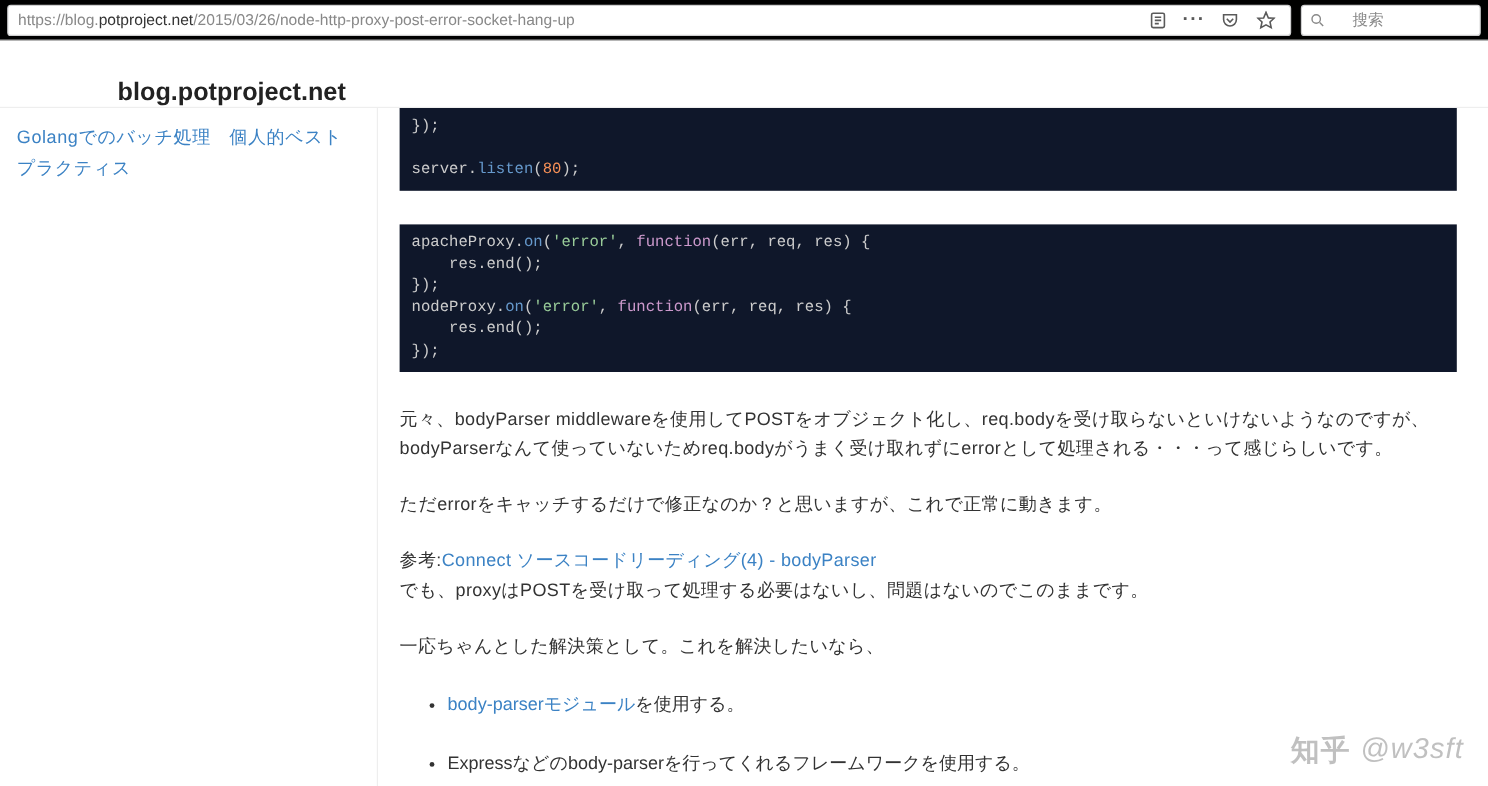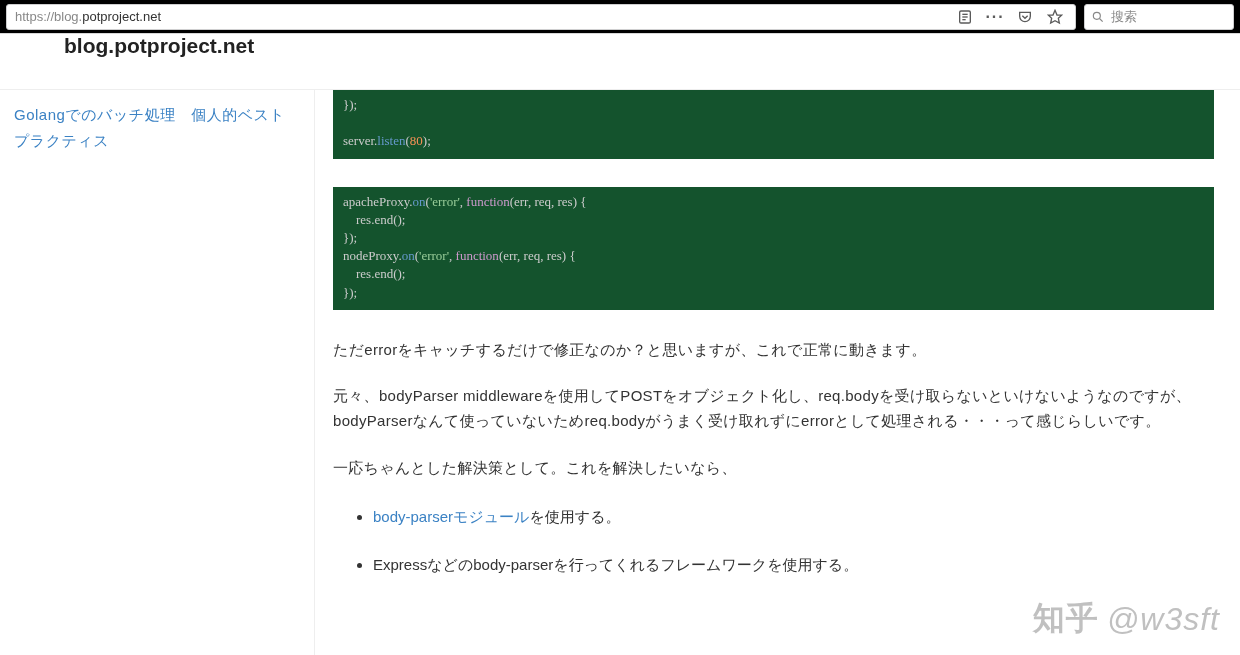--- a/index.html
+++ b/index.html
@@ -55,32 +55,32 @@
     }
     .search-box {
       flex: 1;
       height: 26px;
       background: #fff;
       border: 1px solid #cfcfd0;
       border-radius: 3px;
       display: flex;
       align-items: center;
       padding: 0 6px;
-      gap: 6px;
+      gap: 22px;
       font-size: 13px;
       color: #888;
     }
     .search-box svg { width: 14px; height: 14px; flex-shrink: 0; }
 
     
     .blog-header {
       height: 56px;
       display: flex;
-      align-items: flex-start;
-      padding-left: 64px;
+      align-items: flex-end;
+      padding-left: 98px;
       border-bottom: 1px solid #eee;
     }
     .blog-title {
       font-size: 21px;
       font-weight: 600;
       color: #222;
     }
 
     
     .layout {
@@ -105,23 +105,23 @@
     }
 
     .main {
       flex: 1;
       padding: 0 26px 0 18px;
       overflow: hidden;
     }
 
     
     .code-block {
-      background: #14532d;
+      background: #0f172a;
       color: #ccc;
-      font-family: Liberation Serif, serif;
+      font-family: Liberation Mono, monospace;
       font-size: 13px;
       line-height: 1.4;
       padding: 6px 10px 8px 10px;
       margin: 0 0 28px 0;
       white-space: pre;
       overflow: hidden;
     }
     .code-block.first { margin-top: 0; }
     .tok-str { color: #99cc99; }
     .tok-num { color: #f99157; }
@@ -147,41 +147,42 @@
       color: #333;
       line-height: 1.9;
     }
     ul.body-list li { margin-bottom: 2px; margin-top: 20px; }
 
     
     .watermark {
       position: absolute;
       right: 20px;
       bottom: 14px;
-      font-size: 32px;
+      font-size: 24px;
       color: rgba(130,130,130,0.5);
       font-style: italic;
       letter-spacing: 1px;
       display: flex;
       align-items: center;
       gap: 8px;
     }
     .watermark-logo {
       font-weight: bold;
       font-style: normal;
       color: rgba(130,130,130,0.5);
     }
   </style>
 </head>
 <body>
 
 <div class="browser-chrome">
   <div class="url-bar">
     <span>https://blog.</span>
       <span class="bold-part">potproject.net</span>
+      <span>/2015/03/26/node-http-proxy-post-error-socket-hang-up</span>
   </div>
   <div class="toolbar-icons">
     <span class="toolbar-icon">
       <svg viewBox="0 0 24 24" width="16" height="16" fill="none" stroke="currentColor" stroke-width="2">
           <rect x="4" y="3" width="16" height="18" rx="2"></rect>
           <line x1="8" y1="8" x2="16" y2="8"></line>
           <line x1="8" y1="12" x2="16" y2="12"></line>
           <line x1="8" y1="16" x2="13" y2="16"></line>
         </svg>
     </span>
@@ -223,24 +224,28 @@
 <span>server.</span><span class="tok-call">listen</span><span>(</span><span class="tok-num">80</span><span>);</span></div>
 
 
     <div class="code-block"><span>apacheProxy.</span><span class="tok-call">on</span><span>(</span><span class="tok-str">'error'</span><span>, </span><span class="tok-kw">function</span><span>(err, req, res) {</span>
 <span>    res.end();</span>
 <span>});</span>
 <span>nodeProxy.</span><span class="tok-call">on</span><span>(</span><span class="tok-str">'error'</span><span>, </span><span class="tok-kw">function</span><span>(err, req, res) {</span>
 <span>    res.end();</span>
 <span>});</span></div>
 
+    <p class="body-text">元々、bodyParser middlewareを使用してPOSTをオブジェクト化し、req.bodyを受け取らないといけないようなのですが、bodyParserなんて使っていないためreq.bodyがうまく受け取れずにerrorとして処理される・・・って感じらしいです。</p>
+
     <p class="body-text">ただerrorをキャッチするだけで修正なのか？と思いますが、これで正常に動きます。</p>
 
-    <p class="body-text">元々、bodyParser middlewareを使用してPOSTをオブジェクト化し、req.bodyを受け取らないといけないようなのですが、bodyParserなんて使っていないためreq.bodyがうまく受け取れずにerrorとして処理される・・・って感じらしいです。</p>
-
+    <p class="body-text">
+      <span>参考:</span><a class="inline-link">Connect ソースコードリーディング(4) - bodyParser</a><br>
+      <span>でも、proxyはPOSTを受け取って処理する必要はないし、問題はないのでこのままです。</span>
+    </p>
 
     <p class="body-text">一応ちゃんとした解決策として。これを解決したいなら、</p>
 
     <ul class="body-list">
       <li><a class="inline-link">body-parserモジュール</a><span>を使用する。</span></li>
       <li>Expressなどのbody-parserを行ってくれるフレームワークを使用する。</li>
     </ul>
 
   </main>
 </div>

